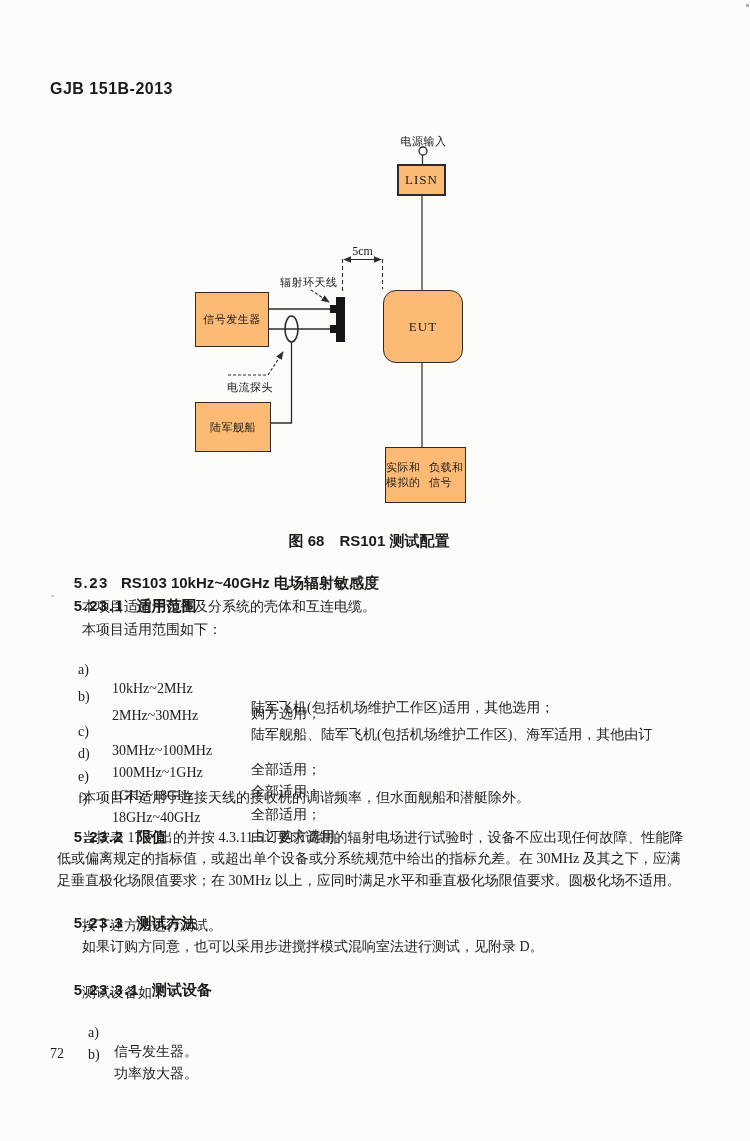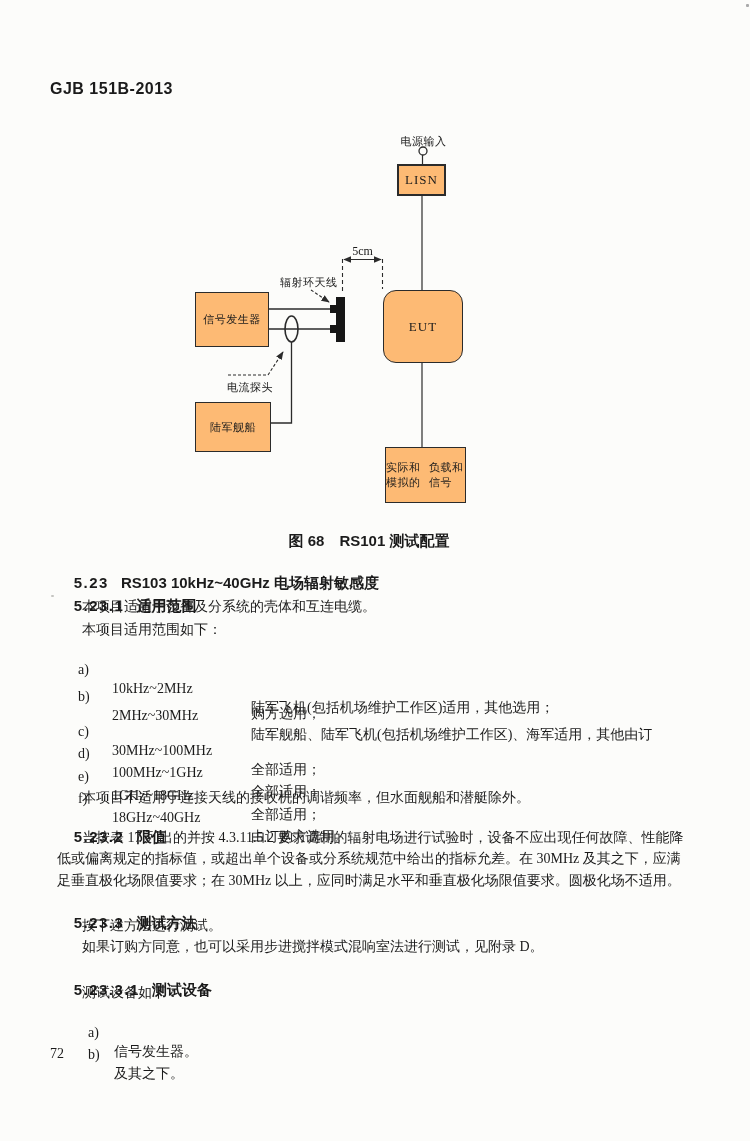--- a/index.html
+++ b/index.html
@@ -168,20 +168,20 @@
     <span class="num">5.23.3.1</span><span>测试设备</span>
   </div>
   <div class="line indent" style="top:983px">测试设备如下：</div>
 
   <div class="line row eqrow" style="top:1004px">
     <span class="lbl">a)</span>
     <span class="txt">信号发生器。</span>
   </div>
   <div class="line row eqrow" style="top:1026px">
     <span class="lbl">b)</span>
-    <span class="txt">及其之下。</span>
+    <span class="txt">功率放大器。</span>
   </div>
 
   <div class="line pageno">72</div>
 
   <div class="speck" style="left:746px;top:4px;width:3px;height:3px"></div>
   <div class="speck" style="left:51px;top:595px;width:3px;height:2px;background:#c4c4c0"></div>
 </div>
 
 </body></html>

